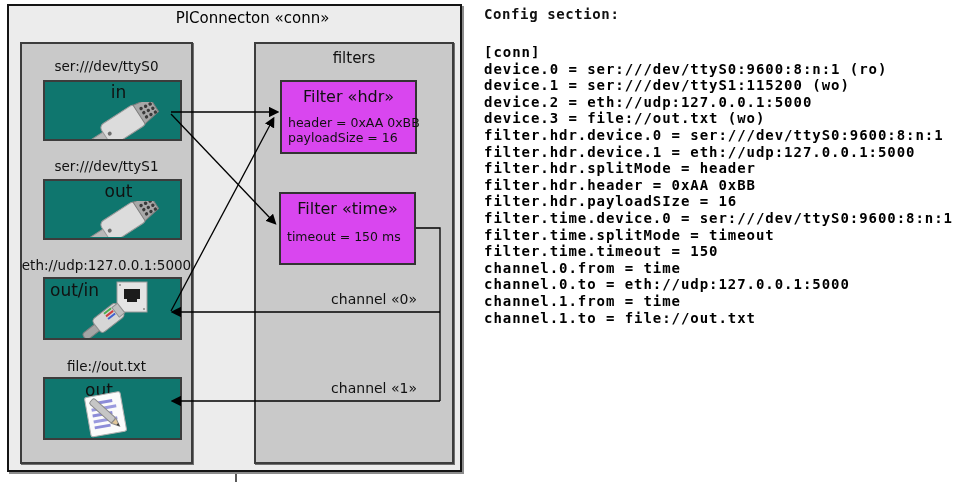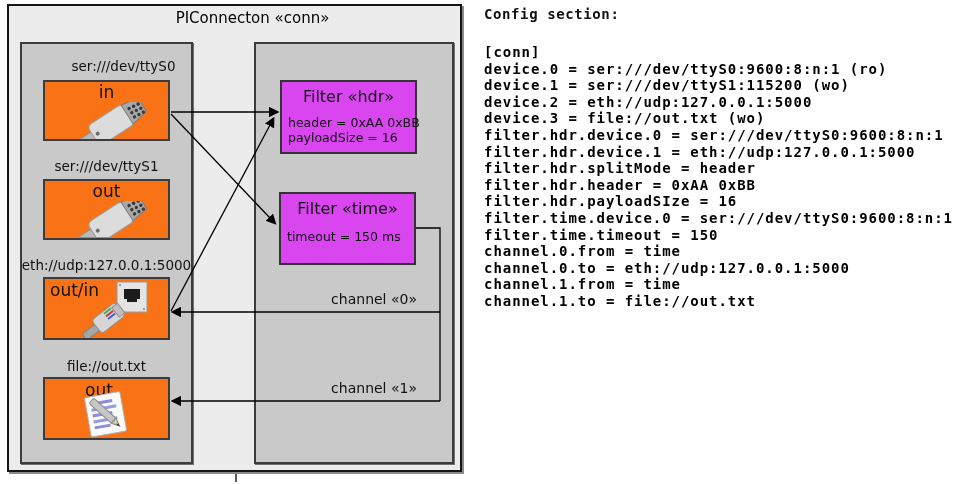--- a/index.html
+++ b/index.html
@@ -21,21 +21,21 @@
   }
   .gray-container{
     background:#c9c9c9;border:2px solid #3c3c3c;
     box-shadow:1px 1px 0 #707070;
   }
   .devices-box{left:20px;top:42px;width:169px;height:418px;}
   .filters-box{left:254px;top:42px;width:196px;height:418px;}
   .filters-title{left:254px;top:49px;width:200px;text-align:center;font-size:15px;}
   .dev-label{left:20px;width:173px;text-align:center;font-size:13.5px;white-space:nowrap;}
   .white-box{
-    background:#f97316;border:2px solid #3c3c3c;
+    background:#0f766e;border:2px solid #3c3c3c;padding-left:12px;
   }
   .dev-box{left:43px;width:123px;}
   .dir-label{font-size:17px;color:#111;line-height:19px;}
   .filter-card{left:280px;width:133px;background:#d946ef;border:2px solid #333;}
   .filter-title{width:100%;text-align:center;font-size:16px;margin-top:5px;}
   .filter-param{font-size:12.5px;margin-left:6px;line-height:15px;white-space:nowrap;}
   .channel-label{width:127px;text-align:right;font-size:14px;white-space:nowrap;}
   svg.overlay{left:0;top:0;width:470px;height:484px;pointer-events:none;}
   
   #config{left:484px;top:0;width:480px;height:480px;}
@@ -53,22 +53,23 @@
 </head>
 <body>
 
 <div id="diagram" class="abs">
 
   <div class="abs outer-box"></div>
   <div class="abs diagram-title">PIConnecton «conn»</div>
 
   <div class="abs gray-container devices-box"></div>
   <div class="abs gray-container filters-box"></div>
-
-  <div class="abs dev-label" style="top:58px;padding-left:17px;">ser:///dev/ttyS0</div>
+  <div class="abs filters-title">filters</div>
+
+  <div class="abs dev-label" style="top:58px;">ser:///dev/ttyS0</div>
   <div class="abs white-box dev-box" style="top:80px;height:57px;">
     <div class="dir-label" style="text-align:center;margin-top:1px;">in</div>
     <svg width="123" height="37" viewBox="0 0 123 37">
       <g transform="translate(62,22) rotate(-33)">
         <rect x="-38" y="-2" width="30" height="11" rx="3" fill="#b9b9b9" stroke="#8f8f8f"></rect>
         <rect x="-18" y="-9" width="42" height="24" rx="5" fill="#dcdcdc" stroke="#9a9a9a"></rect>
         <path d="M 22,-8 L 40,-5 L 40,11 L 22,14 z" fill="#a8a8a8" stroke="#7d7d7d"></path>
         <circle cx="27" cy="-1" r="1.7" fill="#3a3a3a"></circle>
           <circle cx="32" cy="-0.4" r="1.7" fill="#3a3a3a"></circle>
           <circle cx="37" cy="0.2" r="1.7" fill="#3a3a3a"></circle>
@@ -185,19 +186,20 @@
     <div class="cfg-line">device.0 = ser:///dev/ttyS0:9600:8:n:1 (ro)</div>
     <div class="cfg-line">device.1 = ser:///dev/ttyS1:115200 (wo)</div>
     <div class="cfg-line">device.2 = eth://udp:127.0.0.1:5000</div>
     <div class="cfg-line">device.3 = file://out.txt (wo)</div>
     <div class="cfg-line">filter.hdr.device.0 = ser:///dev/ttyS0:9600:8:n:1</div>
     <div class="cfg-line">filter.hdr.device.1 = eth://udp:127.0.0.1:5000</div>
     <div class="cfg-line">filter.hdr.splitMode = header</div>
     <div class="cfg-line">filter.hdr.header = 0xAA 0xBB</div>
     <div class="cfg-line">filter.hdr.payloadSIze = 16</div>
     <div class="cfg-line">filter.time.device.0 = ser:///dev/ttyS0:9600:8:n:1</div>
+    <div class="cfg-line">filter.time.splitMode = timeout</div>
     <div class="cfg-line">filter.time.timeout = 150</div>
     <div class="cfg-line">channel.0.from = time</div>
     <div class="cfg-line">channel.0.to = eth://udp:127.0.0.1:5000</div>
     <div class="cfg-line">channel.1.from = time</div>
     <div class="cfg-line">channel.1.to = file://out.txt</div>
   </div>
 </div>
 
 </body></html>

